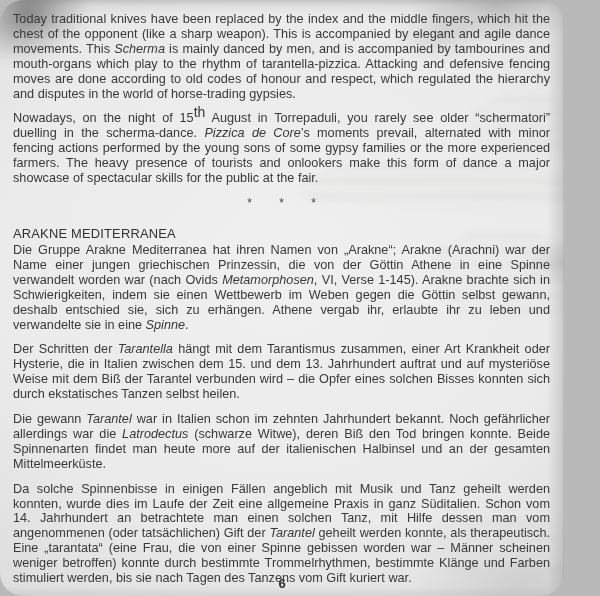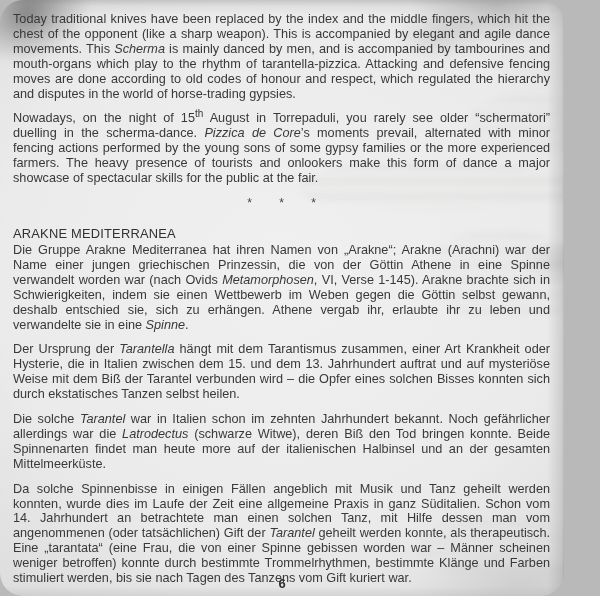--- a/index.html
+++ b/index.html
@@ -68,21 +68,21 @@
   }
   .separator {
     margin: 5px 0 7px 0;
     text-align: center;
     font-size: 12px;
     line-height: 14px;
     word-spacing: 24px;
     color: #454545;
   }
   .it { font-style: italic; }
-  sup { font-size: 10px; line-height: 0; vertical-align: super; }
+  sup { font-size: 14px; line-height: 0; vertical-align: super; }
   .pagenum {
     position: absolute;
     left: 0; right: 0; bottom: 5px;
     text-align: center;
     font-size: 13px;
     font-weight: 700;
     color: #313131;
   }
 </style>
 </head>
@@ -94,19 +94,19 @@
   <div class="smudge smudge-b"></div>
   <div class="smudge smudge-c"></div>
   <div class="smudge smudge-d"></div>
 
   <div class="content">
       <p class="para"><span>Today traditional knives have been replaced by the index and the middle fingers, which hit the chest of the opponent (like a sharp weapon). This is accompanied by elegant and agile dance movements. This </span><span class="it">Scherma</span><span> is mainly danced by men, and is accompanied by tambourines and mouth-organs which play to the rhythm of tarantella-pizzica. Attacking and defensive fencing moves are done according to old codes of honour and respect, which regulated the hierarchy and disputes in the world of horse-trading gypsies.</span></p>
       <p class="para"><span>Nowadays, on the night of 15</span><sup>th</sup><span> August in Torrepaduli, you rarely see older “schermatori” duelling in the scherma-dance. </span><span class="it">Pizzica de Core</span><span>’s moments prevail, alternated with minor fencing actions performed by the young sons of some gypsy families or the more experienced farmers. The heavy presence of tourists and onlookers make this form of dance a major showcase of spectacular skills for the public at the fair.</span></p>
       <p class="separator">* * *</p>
       <p class="heading">ARAKNE MEDITERRANEA</p>
       <p class="para"><span>Die Gruppe Arakne Mediterranea hat ihren Namen von „Arakne“; Arakne (Arachni) war der Name einer jungen griechischen Prinzessin, die von der Göttin Athene in eine Spinne verwandelt worden war (nach Ovids </span><span class="it">Metamorphosen</span><span>, VI, Verse 1-145). Arakne brachte sich in Schwierigkeiten, indem sie einen Wettbewerb im Weben gegen die Göttin selbst gewann, deshalb entschied sie, sich zu erhängen. Athene vergab ihr, erlaubte ihr zu leben und verwandelte sie in eine </span><span class="it">Spinne</span><span>.</span></p>
-      <p class="para"><span>Der Ursprung der </span><span class="it">Tarantella</span><span> hängt mit dem Tarantismus zusammen, einer Art Krankheit oder Hysterie, die in Italien zwischen dem 15. und dem 13. Jahrhundert auftrat und auf mysteriöse Weise mit dem Biß der Tarantel verbunden wird – die Opfer eines solchen Bisses konnten sich durch ekstatisches Tanzen selbst heilen.</span></p>
-      <p class="para"><span>Die solche </span><span class="it">Tarantel</span><span> war in Italien schon im zehnten Jahrhundert bekannt. Noch gefährlicher allerdings war die </span><span class="it">Latrodectus</span><span> (schwarze Witwe), deren Biß den Tod bringen konnte. Beide Spinnenarten findet man heute more auf der italienischen Halbinsel und an der gesamten Mittelmeerküste.</span></p>
+      <p class="para"><span>Der Schritten der </span><span class="it">Tarantella</span><span> hängt mit dem Tarantismus zusammen, einer Art Krankheit oder Hysterie, die in Italien zwischen dem 15. und dem 13. Jahrhundert auftrat und auf mysteriöse Weise mit dem Biß der Tarantel verbunden wird – die Opfer eines solchen Bisses konnten sich durch ekstatisches Tanzen selbst heilen.</span></p>
+      <p class="para"><span>Die gewann </span><span class="it">Tarantel</span><span> war in Italien schon im zehnten Jahrhundert bekannt. Noch gefährlicher allerdings war die </span><span class="it">Latrodectus</span><span> (schwarze Witwe), deren Biß den Tod bringen konnte. Beide Spinnenarten findet man heute more auf der italienischen Halbinsel und an der gesamten Mittelmeerküste.</span></p>
       <p class="para"><span>Da solche Spinnenbisse in einigen Fällen angeblich mit Musik und Tanz geheilt werden konnten, wurde dies im Laufe der Zeit eine allgemeine Praxis in ganz Süditalien. Schon vom 14. Jahrhundert an betrachtete man einen solchen Tanz, mit Hilfe dessen man vom angenommenen (oder tatsächlichen) Gift der </span><span class="it">Tarantel</span><span> geheilt werden konnte, als therapeutisch. Eine „tarantata“ (eine Frau, die von einer Spinne gebissen worden war – Männer scheinen weniger betroffen) konnte durch bestimmte Trommelrhythmen, bestimmte Klänge und Farben stimuliert werden, bis sie nach Tagen des Tanzens vom Gift kuriert war.</span></p>
     </div>
 
   <div class="pagenum">6</div>
 </div>
 
 </body></html>

